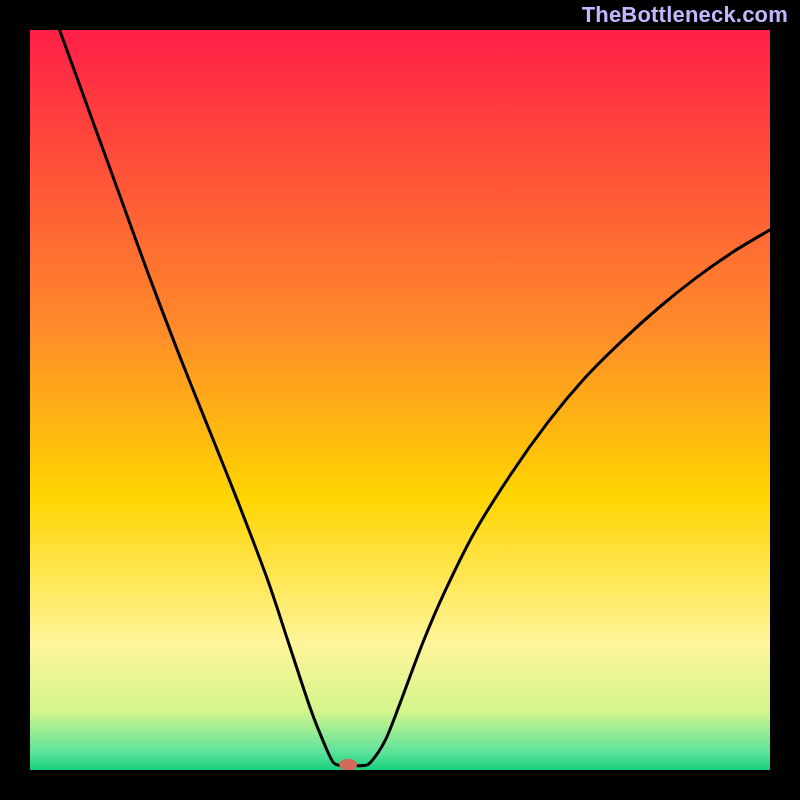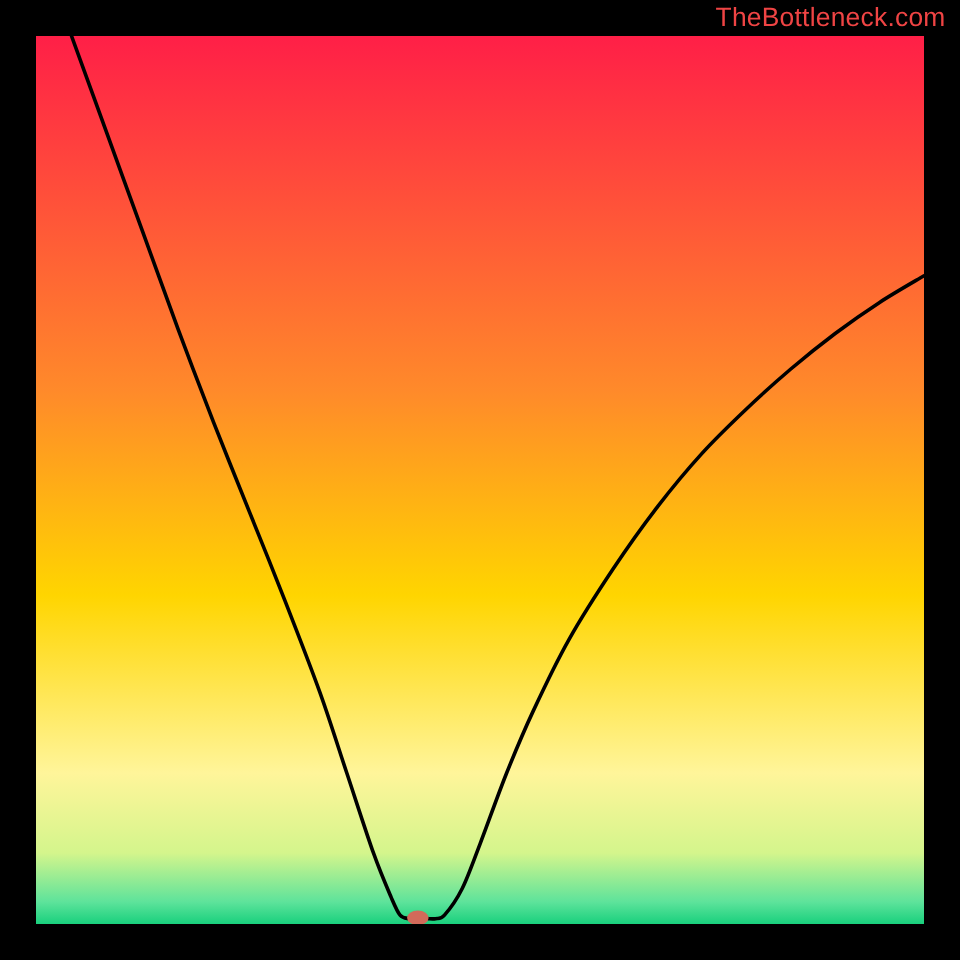--- a/index.html
+++ b/index.html
@@ -14,23 +14,23 @@
   .outer {
     position: relative;
     width: 800px;
     height: 800px;
     background: #000;
   }
   .watermark {
     position: absolute;
     top: 2px;
     right: 12px;
-    color: #ef4444;
+    color: #c4b5fd;
     font-size: 22px;
-    font-weight: 400;
+    font-weight: 700;
     letter-spacing: 0.2px;
     user-select: none;
   }
   .plot-container {
     position: absolute;
     left: 30px;
     top: 30px;
     width: 740px;
     height: 740px;
   }

